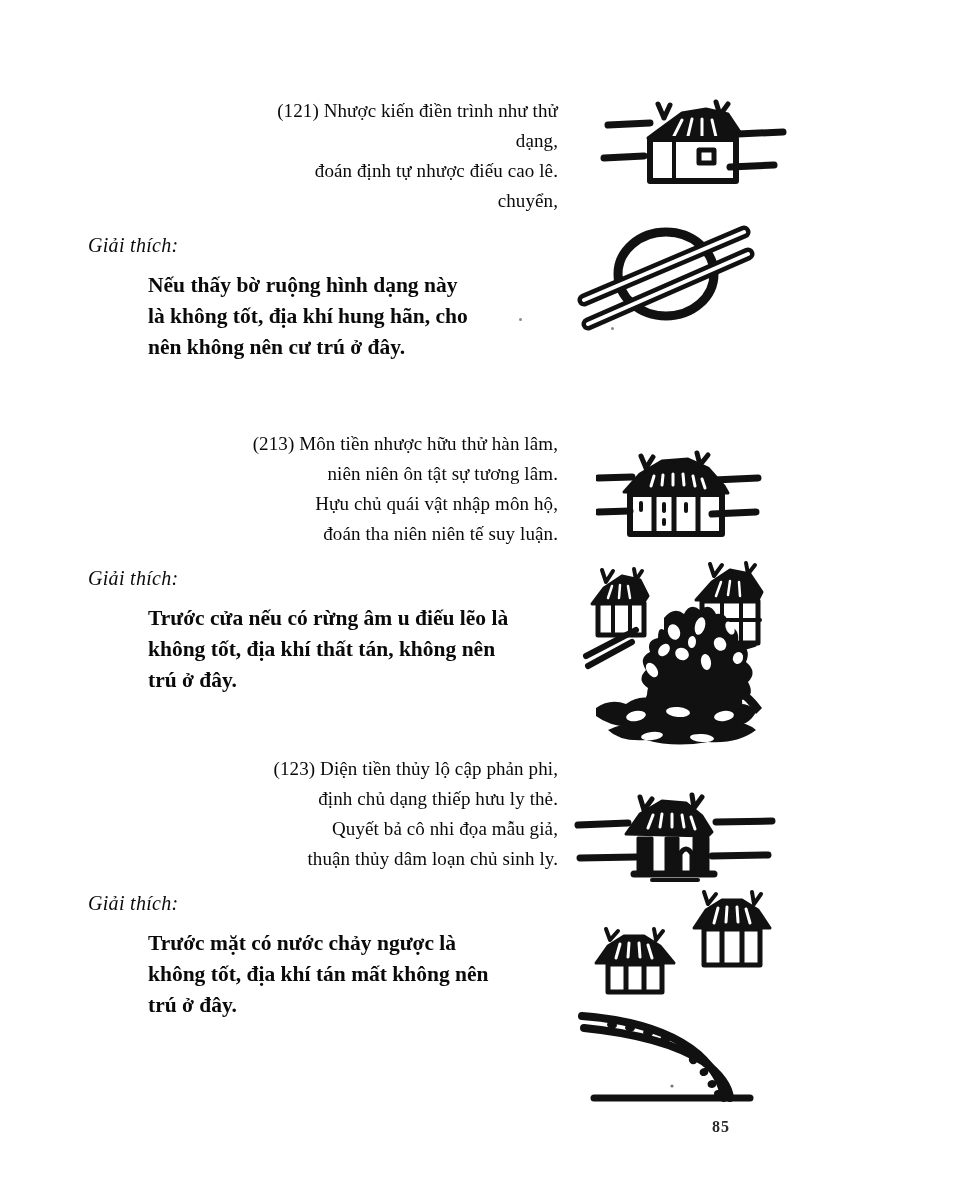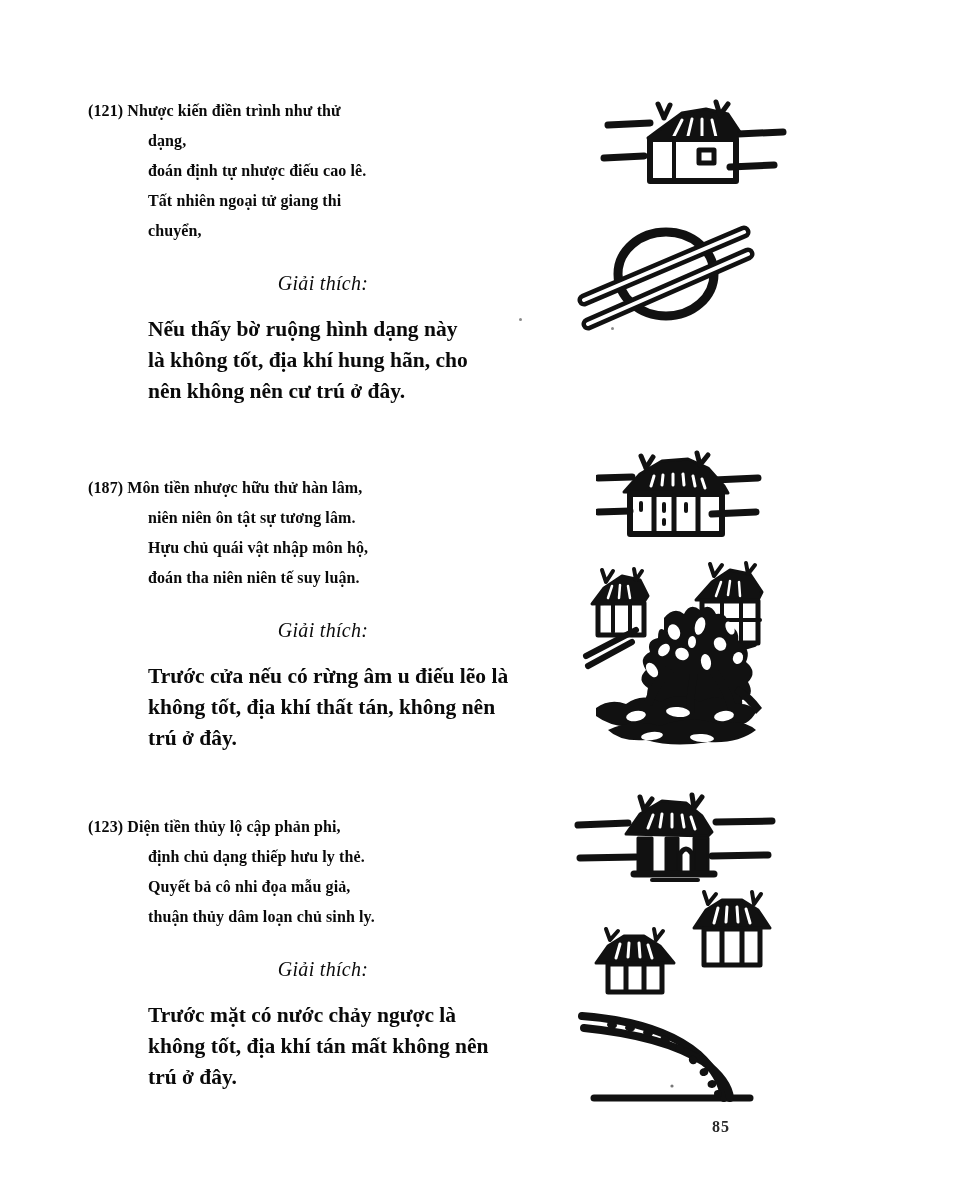--- a/index.html
+++ b/index.html
@@ -29,45 +29,45 @@
   .text-col {
     position: absolute;
     left: 88px;
     top: 96px;
     width: 470px;
   }
 
   .verse-block { position: relative; }
 
   .verse {
-    font-size: 16px;
-    font-weight: 700;
+    font-size: 19px;
+    font-weight: 400;
     line-height: 30px;
     letter-spacing: .1px;
+    text-align: right;
   }
   .verse .vline { white-space: pre; }
   .verse .vline.indent { padding-left: 60px; }
 
   .explain-label {
     font-style: italic;
     font-weight: 400;
     font-size: 20px;
     line-height: 30px;
-    margin-top: 22px;
+    margin-top: 14px;
     letter-spacing: .3px;
     font-family: "Liberation Serif", "DejaVu Serif", serif;
-    text-align: center;
   }
 
   .explain-body {
     font-size: 21.5px;
     font-weight: 700;
     line-height: 31px;
     padding-left: 60px;
-    margin-top: 16px;
+    margin-top: 10px;
     width: 470px;
   }
   .explain-body .eline { white-space: pre; }
 
   .gap-1 { height: 66px; }
   .gap-2 { height: 58px; }
 
   
   .fig {
     position: absolute;
@@ -108,36 +108,35 @@
 
 <div class="page">
 
   <div class="text-col">
 
     <div class="verse-block">
       <div class="verse">
         <div class="vline">(121) Nhược kiến điền trình như thử</div>
         <div class="vline indent">dạng,</div>
         <div class="vline indent">đoán định tự nhược điếu cao lê.</div>
-        <div class="vline indent">Tất nhiên ngoại tử giang thi</div>
         <div class="vline indent">chuyển,</div>
       </div>
       <div class="explain-label">Giải thích:</div>
       <div class="explain-body">
         <div class="eline">Nếu thấy bờ ruộng hình dạng này</div>
         <div class="eline">là không tốt, địa khí hung hãn, cho</div>
         <div class="eline">nên không nên cư trú ở đây.</div>
       </div>
     </div>
 
     <div class="gap-1"></div>
 
     <div class="verse-block">
       <div class="verse">
-        <div class="vline">(187) Môn tiền nhược hữu thử hàn lâm,</div>
+        <div class="vline">(213) Môn tiền nhược hữu thử hàn lâm,</div>
         <div class="vline indent">niên niên ôn tật sự tương lâm.</div>
         <div class="vline indent">Hựu chủ quái vật nhập môn hộ,</div>
         <div class="vline indent">đoán tha niên niên tế suy luận.</div>
       </div>
       <div class="explain-label">Giải thích:</div>
       <div class="explain-body">
         <div class="eline">Trước cửa nếu có rừng âm u điếu lẽo là</div>
         <div class="eline">không tốt, địa khí thất tán, không nên</div>
         <div class="eline">trú ở đây.</div>
       </div>

